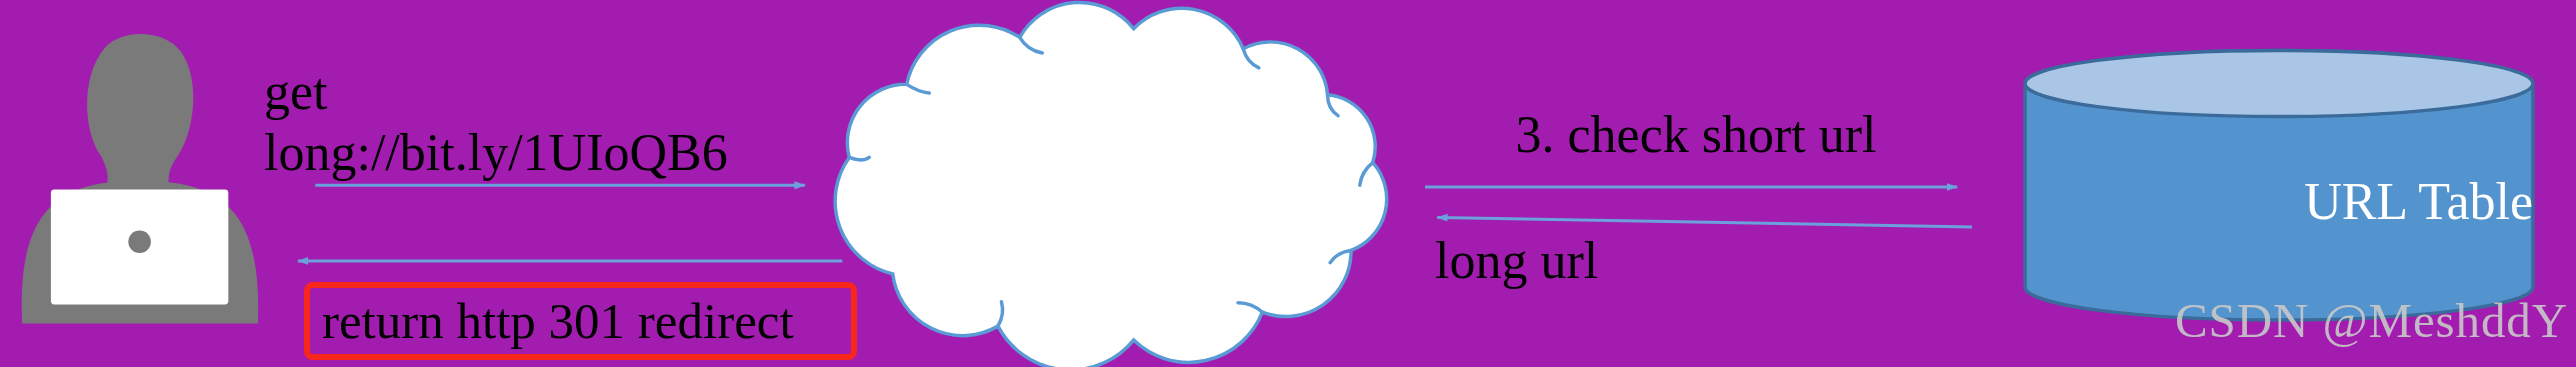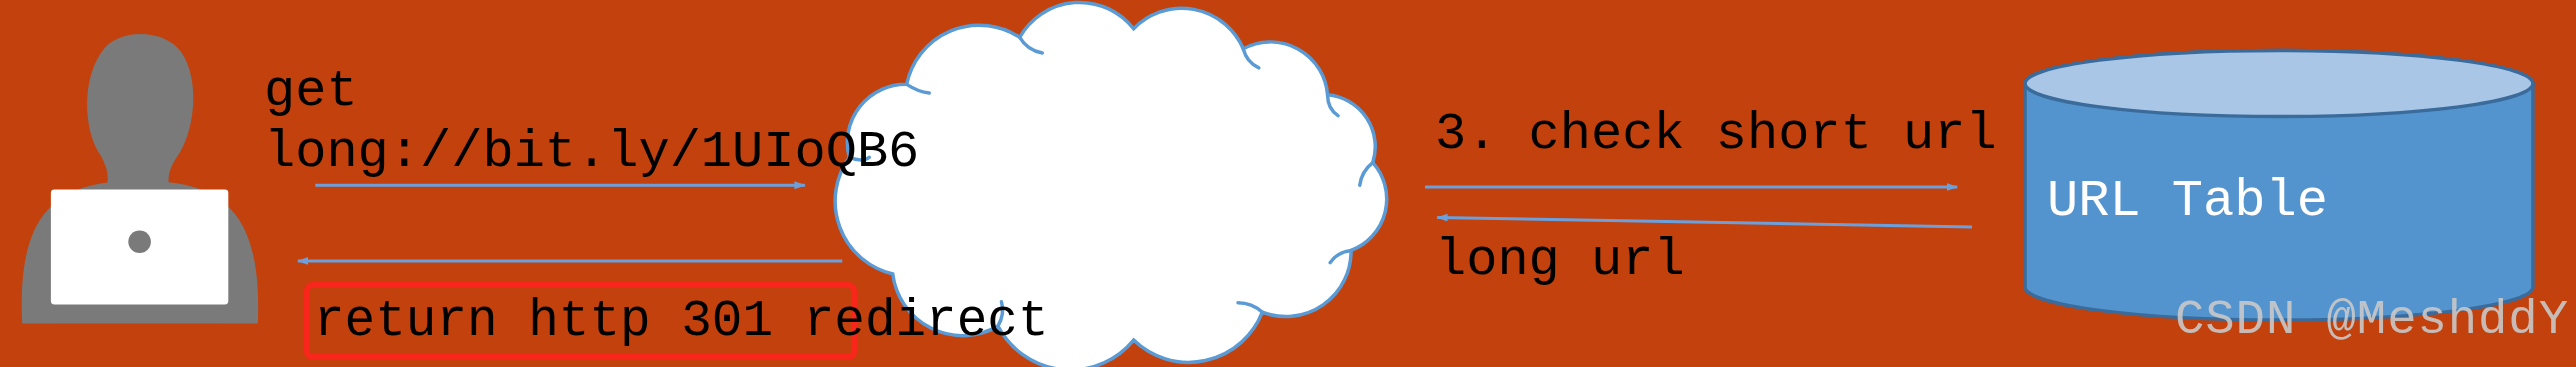--- a/index.html
+++ b/index.html
@@ -1,35 +1,35 @@
 <!DOCTYPE html>
 <html style="font-size:14px"><head>
 <meta charset="utf-8">
 <style>
   html,body{margin:0;padding:0;background:#ffffff;}
   #canvas{
     position:relative;
     width:2576px;height:367px;
-    background:#c2410c;
+    background:#a21caf;
     overflow:hidden;
-    font-family:Liberation Mono, monospace;
+    font-family:Liberation Serif, serif;
     color:#000;
   }
   .label{position:absolute;white-space:nowrap;color:#000;}
   .request-label{left:264px;top:61px;font-size:52px;line-height:61px;}
   .webserver-label{left:848px;top:153px;width:531px;text-align:center;font-size:53px;}
   .check-label{left:1435px;top:105px;width:522px;text-align:center;font-size:52px;}
   .long-label{left:1435px;top:231px;width:522px;text-align:left;font-size:52px;}
   .redirect-box{
     position:absolute;left:304px;top:282px;width:553px;height:78px;
     box-sizing:border-box;border:6px solid #f9261b;border-radius:8.7px;
     display:flex;align-items:center;background:transparent;
   }
-  .redirect-box span{font-size:51px;white-space:nowrap;margin-left:4px;}
-  .urltable-label{left:2025px;top:172px;width:508px;text-align:left;font-size:52px;color:#fff;padding-left:22px;}
+  .redirect-box span{font-size:51px;white-space:nowrap;margin-left:12px;}
+  .urltable-label{left:2025px;top:172px;width:508px;text-align:right;font-size:52px;color:#fff;}
   .watermark{left:2175px;top:292px;font-size:49px;color:#c9c9c9;opacity:.9;letter-spacing:0.9px;z-index:5;}
   svg{position:absolute;left:0;top:0;}
 </style>
 </head>
 <body>
 
 <div id="canvas">
 
   <svg width="2576" height="367" viewBox="0 0 2961 422">
     <defs>

